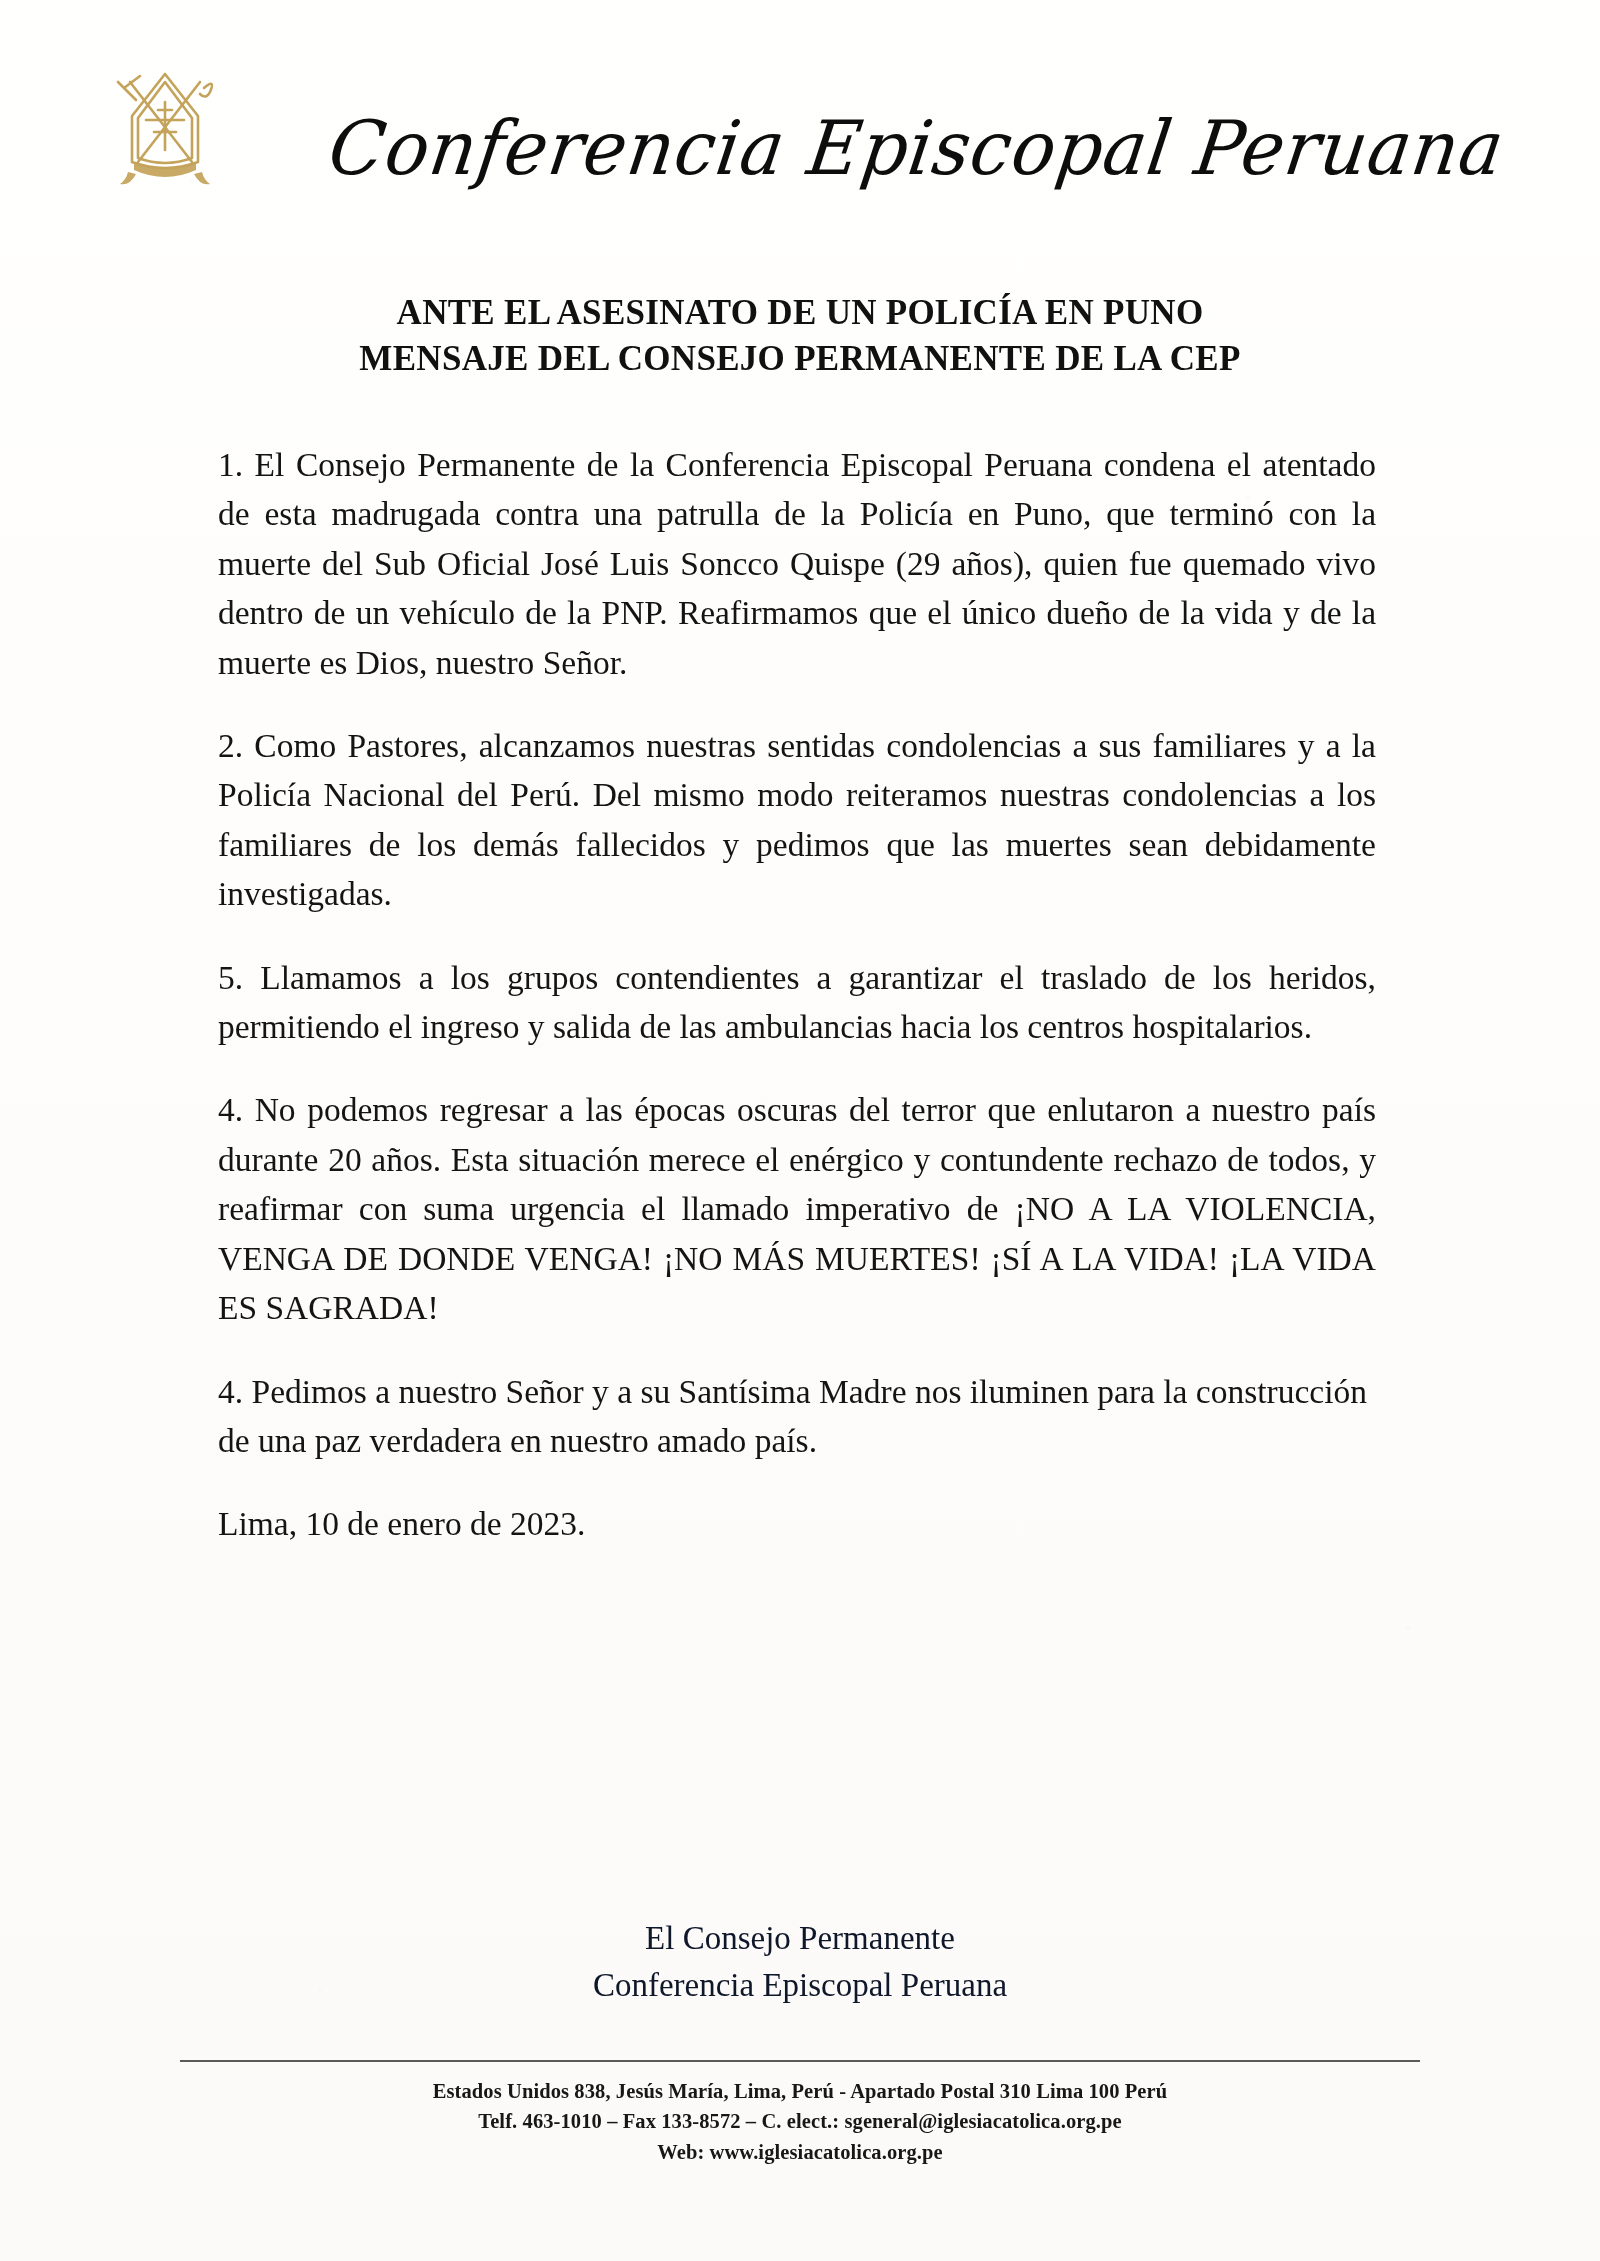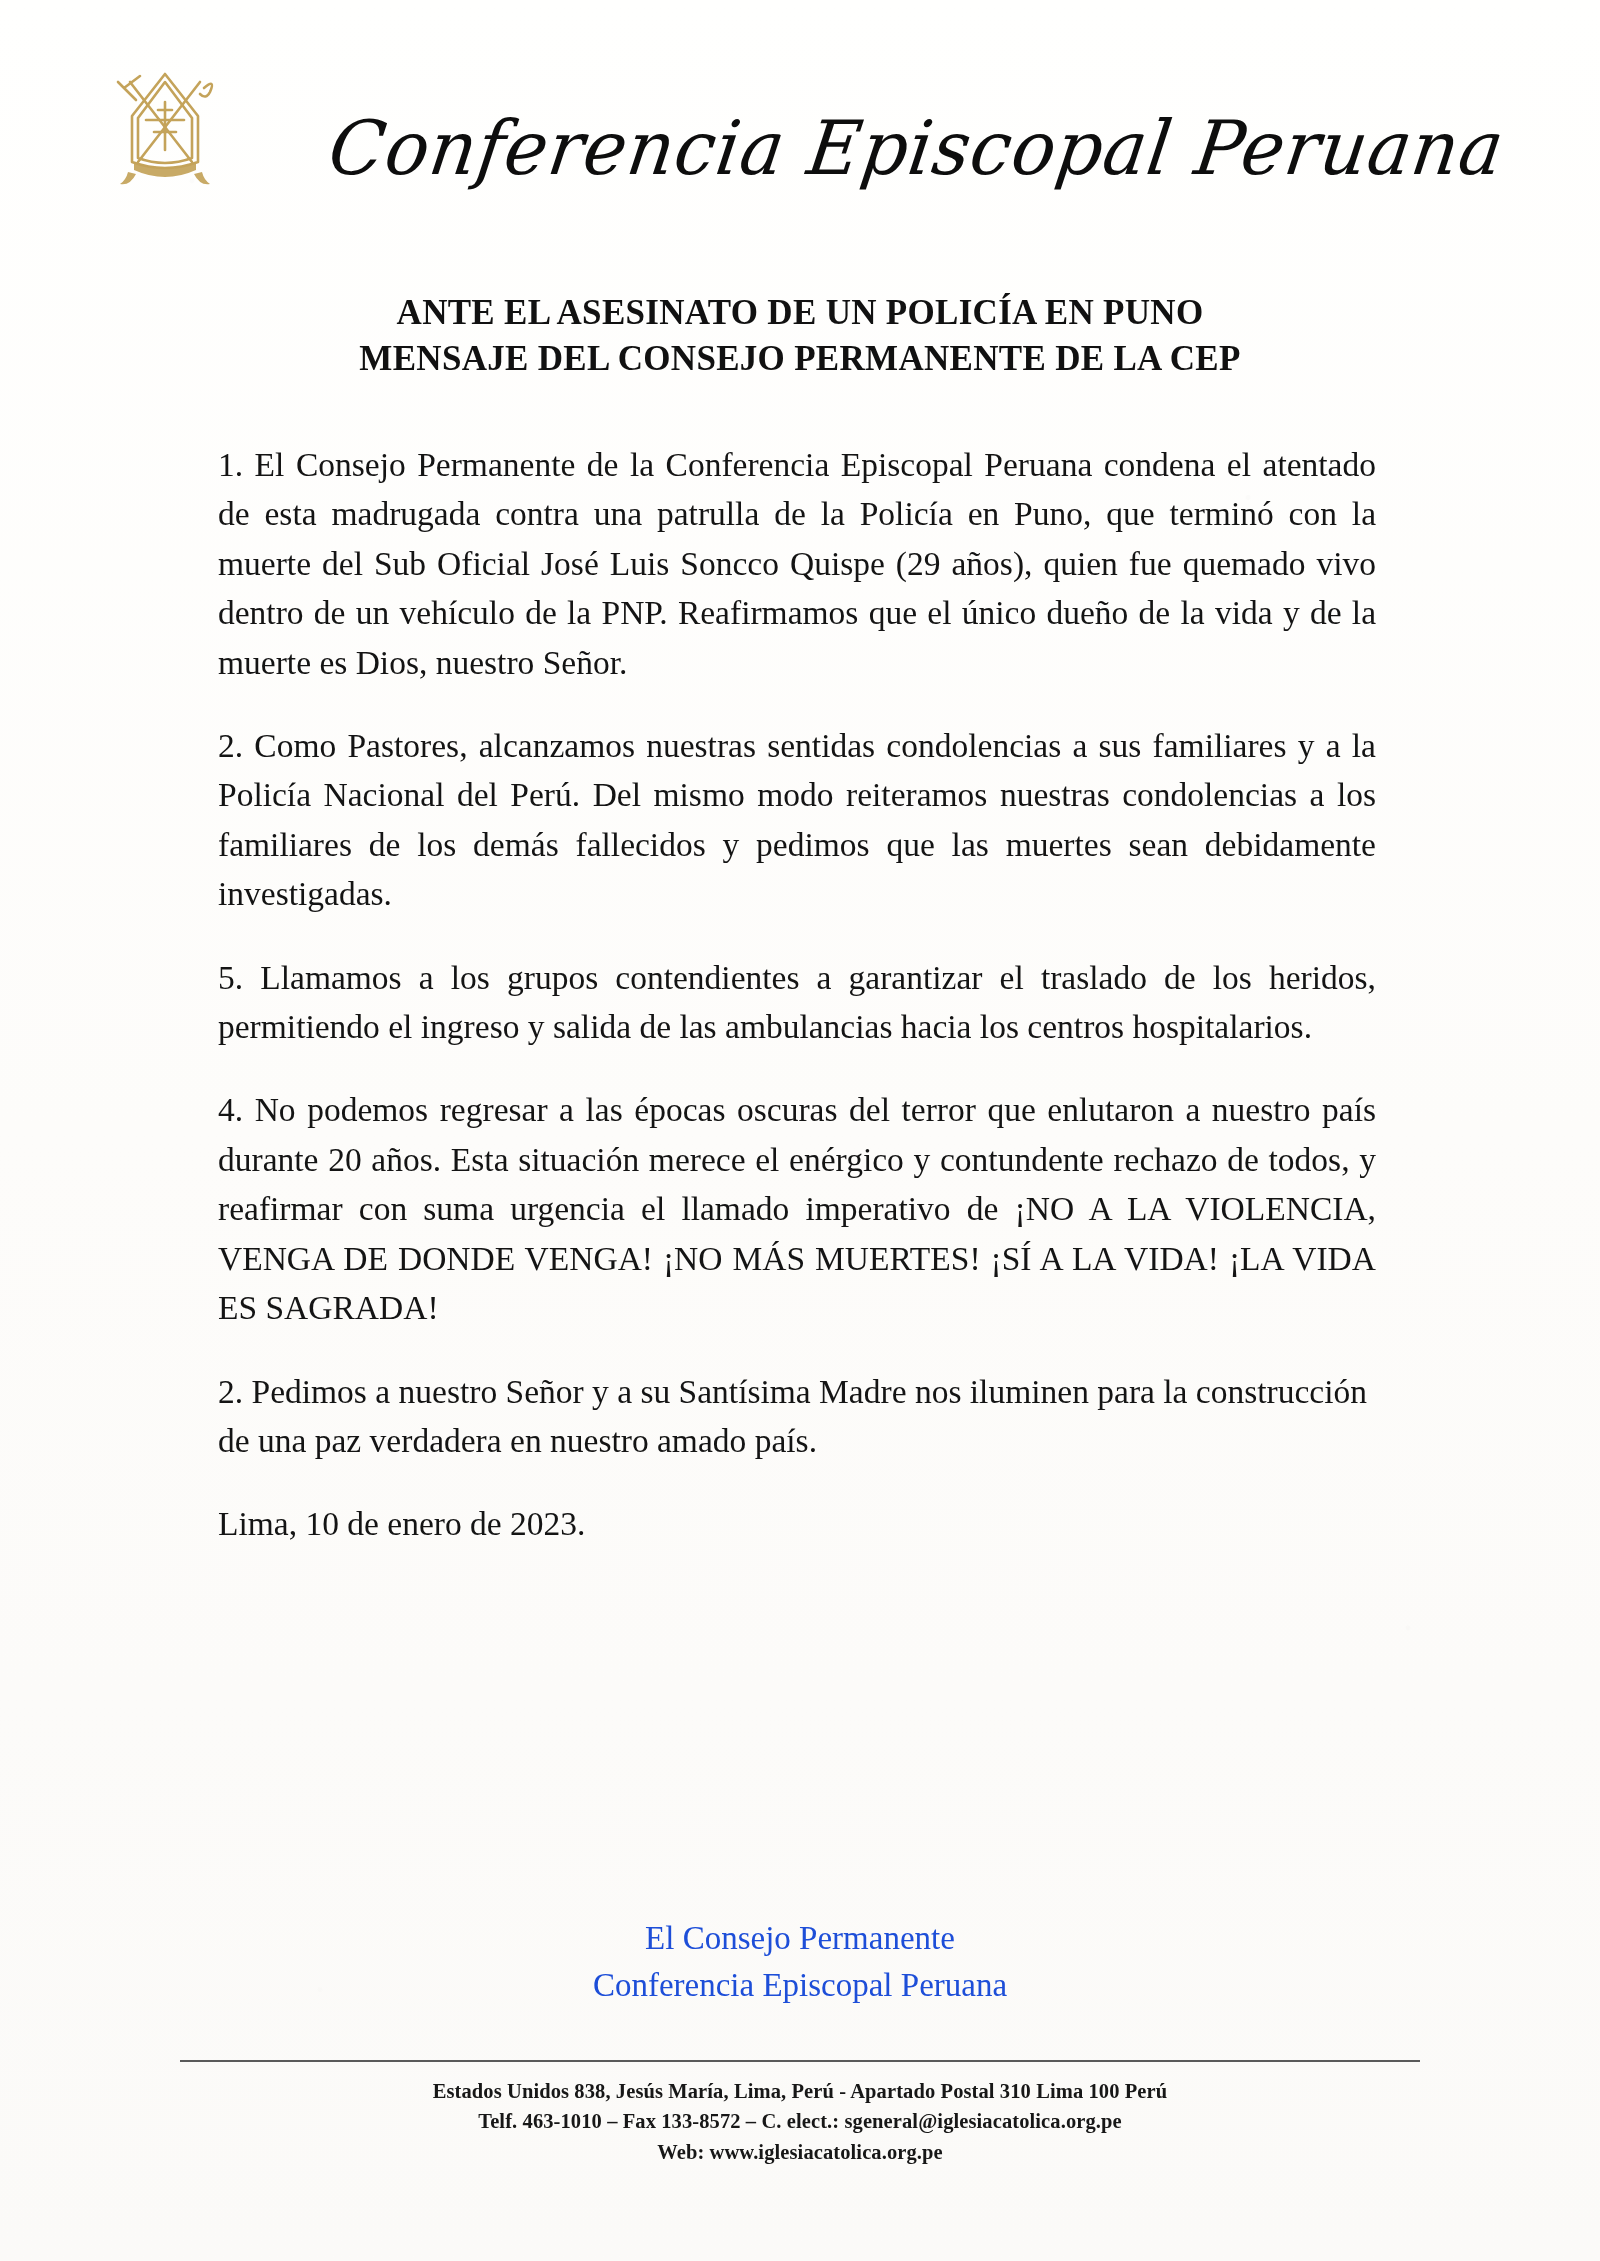--- a/index.html
+++ b/index.html
@@ -104,21 +104,21 @@
 
   
   .signature {
     position: absolute;
     left: 0;
     right: 0;
     top: 1915px;
     text-align: center;
     font-size: 33px;
     line-height: 1.42;
-    color: #1d4ed8;
+    color: #0f172a;
   }
   .signature .sline { display: block; }
 
   
   .footer {
     position: absolute;
     left: 180px;
     right: 180px;
     bottom: 94px;
     text-align: center;
@@ -179,21 +179,21 @@
   <div class="doc-title">
     <span class="tline">ANTE EL ASESINATO DE UN POLICÍA EN PUNO</span>
     <span class="tline">MENSAJE DEL CONSEJO PERMANENTE DE LA CEP</span>
   </div>
 
   <div class="body-block">
     <p class="para">1. El Consejo Permanente de la Conferencia Episcopal Peruana condena el atentado de esta madrugada contra una patrulla de la Policía en Puno, que terminó con la muerte del Sub Oficial José Luis Soncco Quispe (29 años), quien fue quemado vivo dentro de un vehículo de la PNP. Reafirmamos que el único dueño de la vida y de la muerte es Dios, nuestro Señor.</p>
     <p class="para">2. Como Pastores, alcanzamos nuestras sentidas condolencias a sus familiares y a la Policía Nacional del Perú. Del mismo modo reiteramos nuestras condolencias a los familiares de los demás fallecidos y pedimos que las muertes sean debidamente investigadas.</p>
     <p class="para">5. Llamamos a los grupos contendientes a garantizar el traslado de los heridos, permitiendo el ingreso y salida de las ambulancias hacia los centros hospitalarios.</p>
     <p class="para">4. No podemos regresar a las épocas oscuras del terror que enlutaron a nuestro país durante 20 años. Esta situación merece el enérgico y contundente rechazo de todos, y reafirmar con suma urgencia el llamado imperativo de ¡NO A LA VIOLENCIA, VENGA DE DONDE VENGA! ¡NO MÁS MUERTES! ¡SÍ A LA VIDA! ¡LA VIDA ES SAGRADA!</p>
-    <p class="para no-justify">2. Pedimos a nuestro Señor y a su Santísima Madre nos iluminen para la construcción de una paz verdadera en nuestro amado país.</p>
+    <p class="para no-justify">4. Pedimos a nuestro Señor y a su Santísima Madre nos iluminen para la construcción de una paz verdadera en nuestro amado país.</p>
     <p class="para no-justify">Lima, 10 de enero de 2023.</p>
   </div>
 
   <div class="signature">
     <span class="sline">El Consejo Permanente</span>
     <span class="sline">Conferencia Episcopal Peruana</span>
   </div>
 
   <div class="footer">
     <div class="footer-rule"></div>

